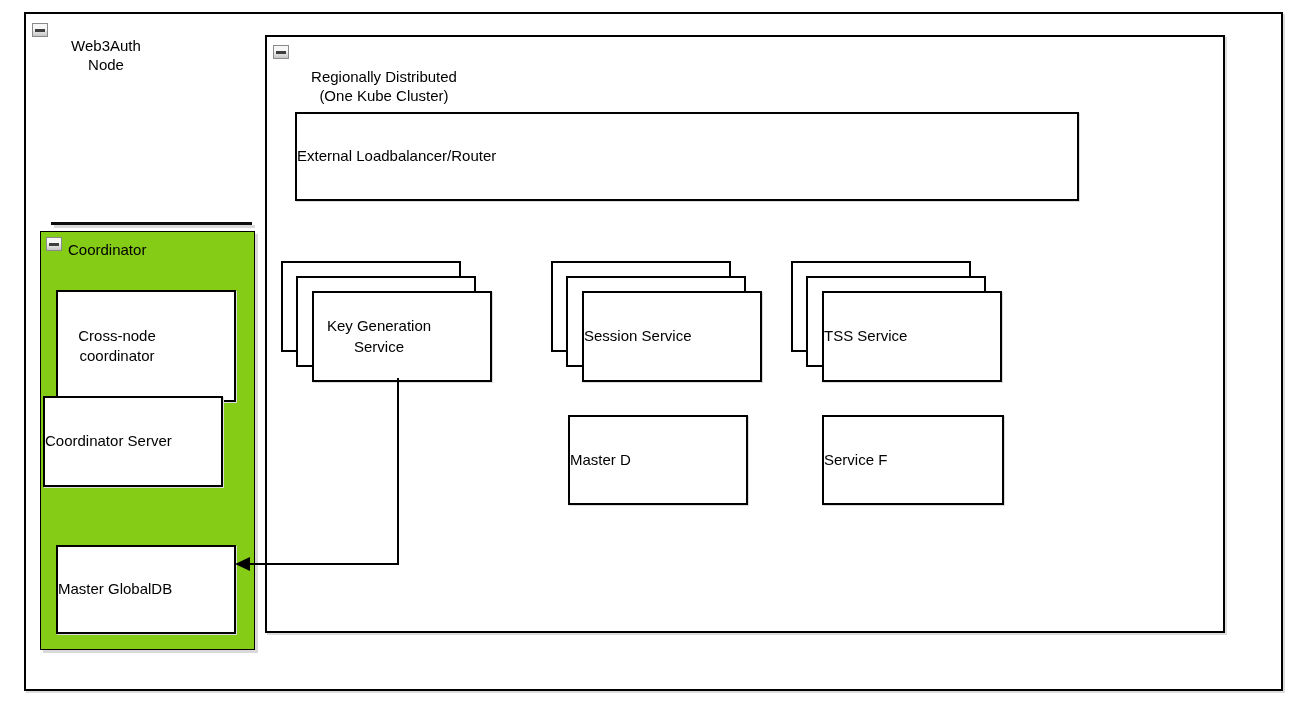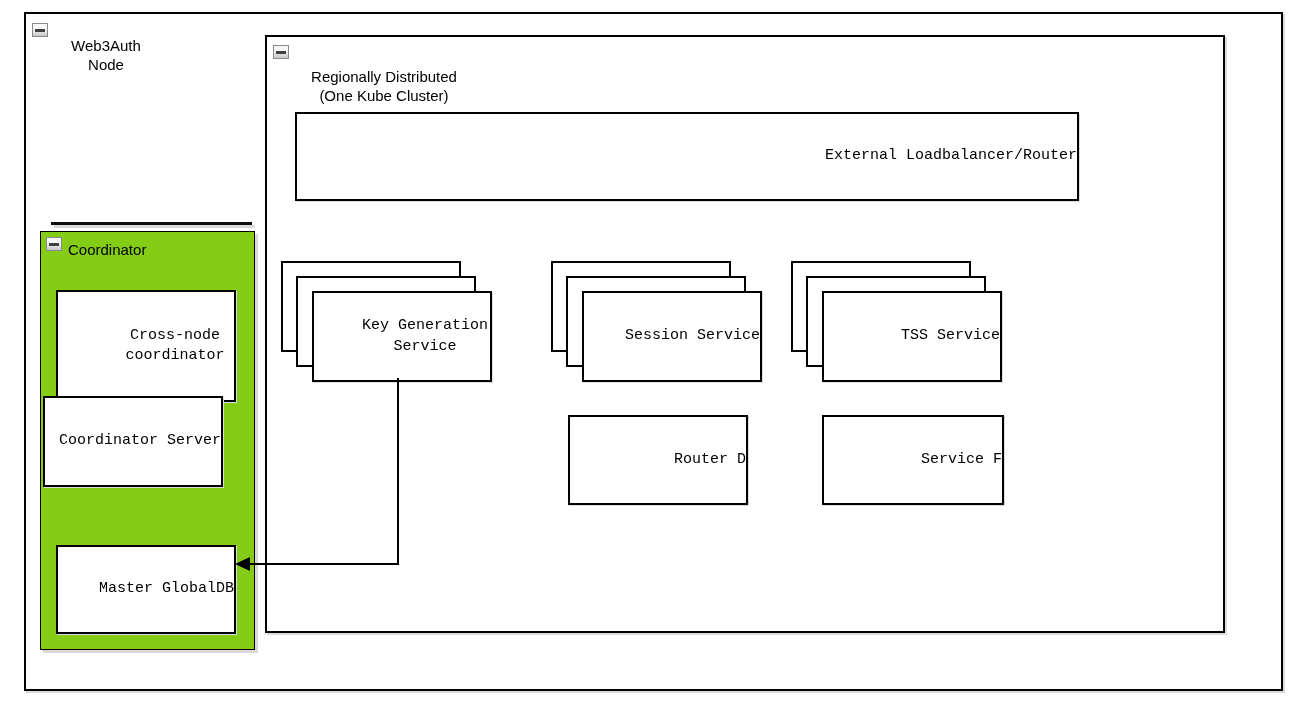--- a/index.html
+++ b/index.html
@@ -8,22 +8,22 @@
     position:relative; width:1302px; height:708px; background:#ffffff;
     font-family:"Liberation Sans", sans-serif; color:#000; overflow:hidden;border-radius:13px;
   }
   .abs { position:absolute; }
   .frame {
     position:absolute; background:#ffffff; border:2px solid #000000;
     box-shadow:2px 2px 0 #dcdcdc;
   }
   .node {
     position:absolute; background:#ffffff; border:2px solid #000000;
-    display:flex; align-items:center; justify-content:flex-end; text-align:center;
-    font-size:15px; line-height:1.35; box-shadow:1px 1px 0 #dcdcdc;font-family:Liberation Mono, monospace;
+    display:flex; align-items:center; justify-content:flex-start; text-align:center;
+    font-size:15px; line-height:1.35; box-shadow:1px 1px 0 #dcdcdc;
   }
   .stack-back { box-shadow:none; }
   .label-narrow { max-width:130px; }
   .label-xnarrow { max-width:118px; }
   .container-title { position:absolute; font-size:15px; line-height:19px; white-space:nowrap; }
   .container-title.centered { text-align:center; white-space:normal; }
   .collapse-btn {
     position:absolute; width:16px; height:14px;
     border:1px solid #8a8a8a; background:linear-gradient(#f6f6f6 40%, #c6c6c6);
     display:flex; align-items:center; justify-content:center;
@@ -86,21 +86,21 @@
 
       <div class="abs" style="left:284px; top:224px; width:212px; height:122px;">
         <div class="node stack-back" style="left:0; top:0; width:180px; height:91px;"></div>
         <div class="node stack-back" style="left:15px; top:15px; width:180px; height:91px;"></div>
         <div class="node" style="left:31px; top:30px; width:180px; height:91px;">
           <span>Session Service</span>
         </div>
       </div>
 
       <div class="node" style="left:301px; top:378px; width:180px; height:90px;">
-        <span>Router D</span>
+        <span>Master D</span>
       </div>
 
       <div class="node" style="left:555px; top:378px; width:182px; height:90px;">
         <span>Service F</span>
       </div>
     </div>
 
     <div class="coordinator-accent" style="left:25px; top:208px; width:201px;"></div>
 
     <div class="coordinator-box" style="left:14px; top:217px; width:215px; height:419px;">

